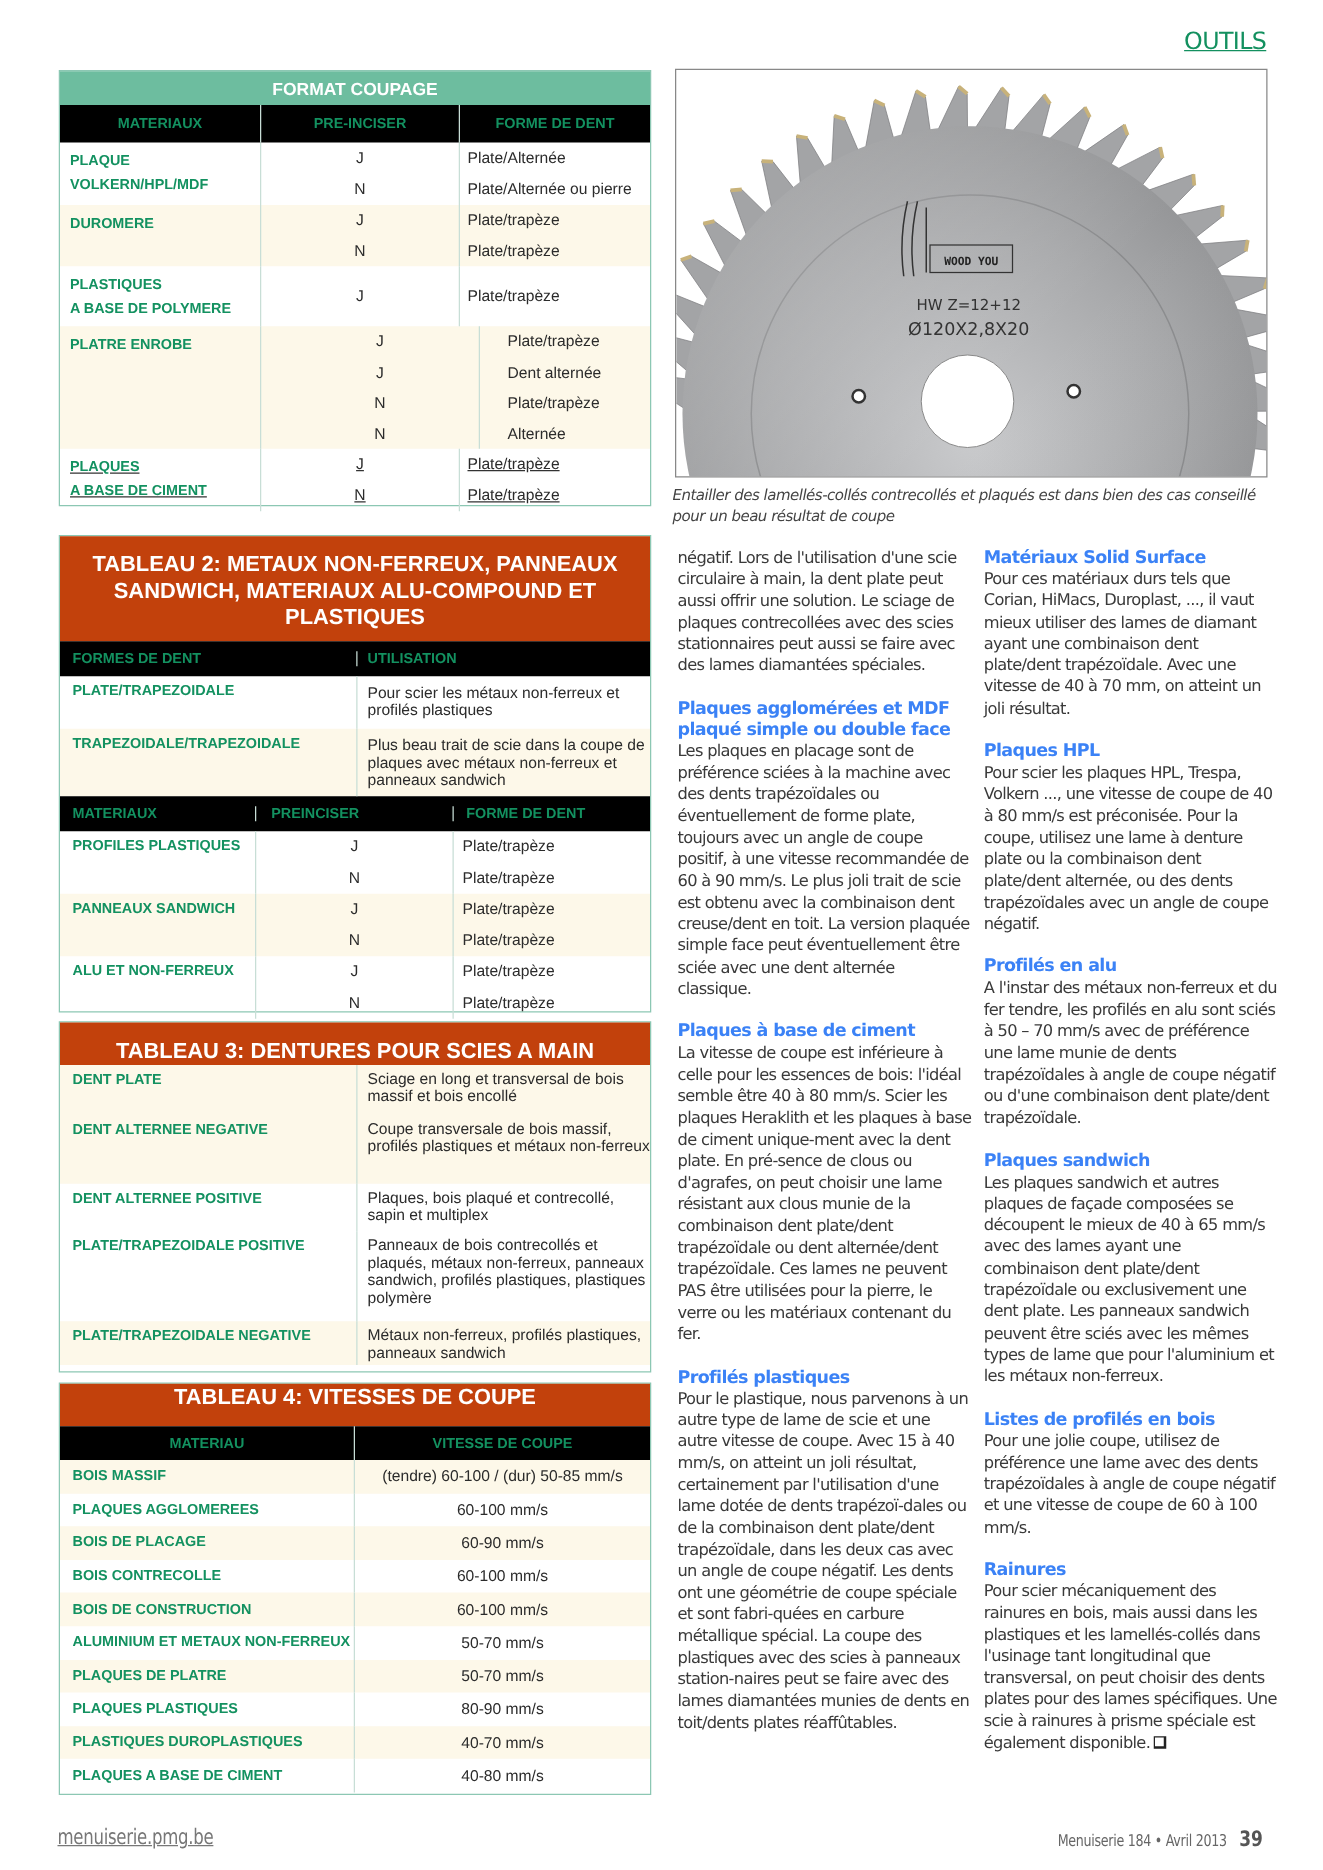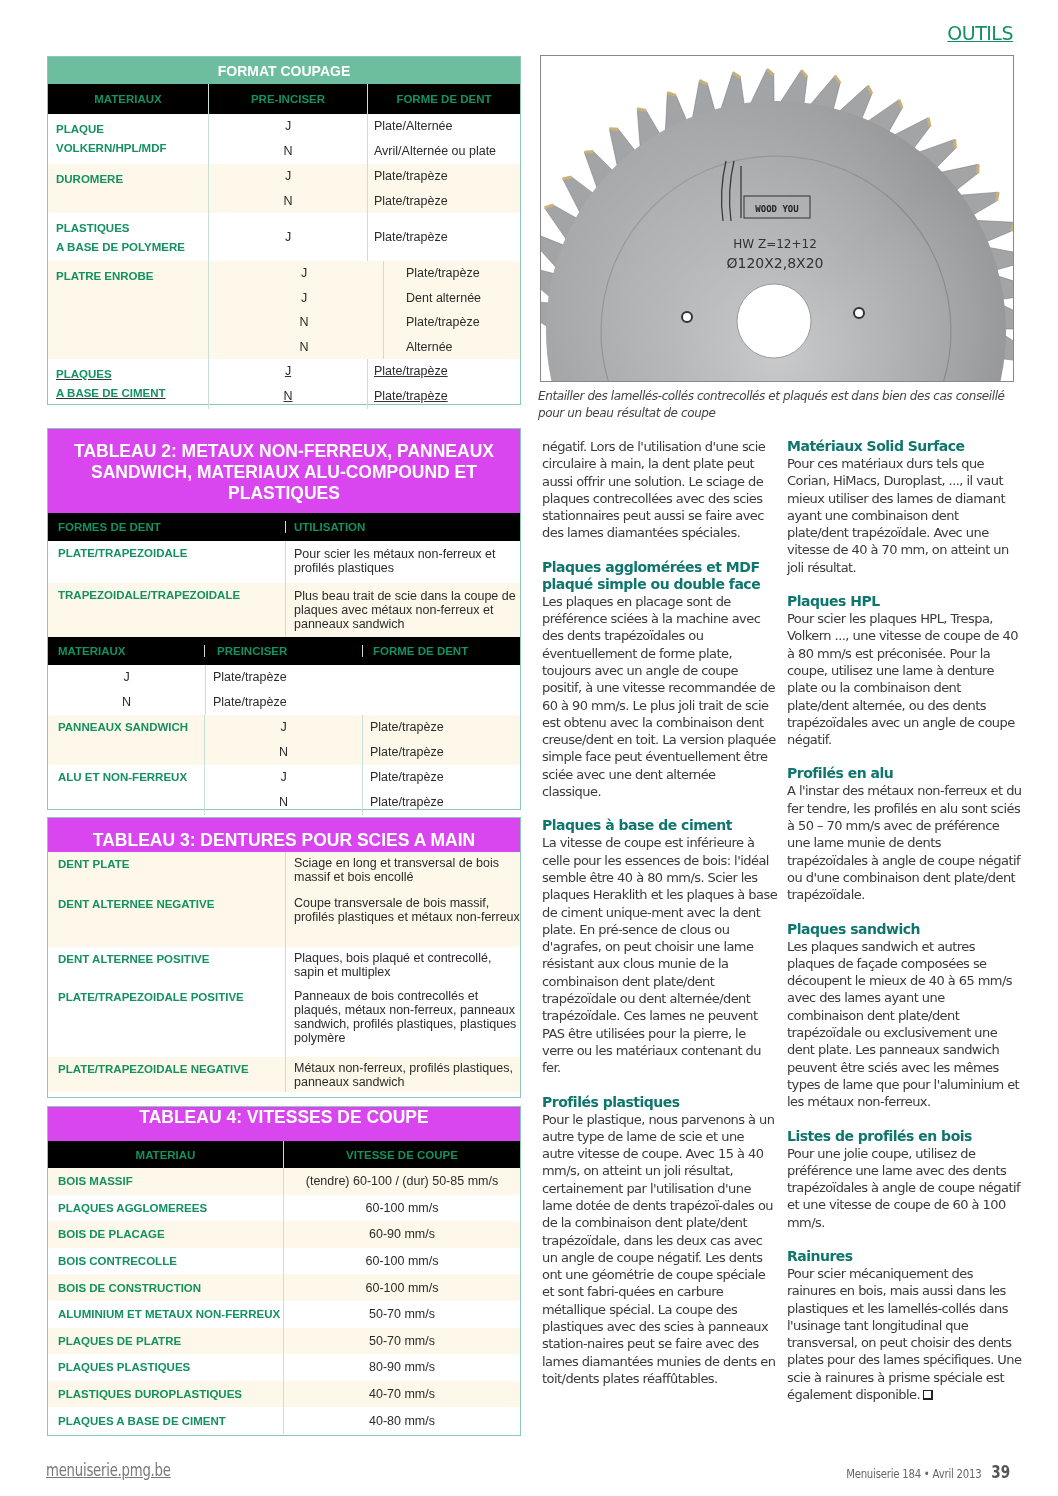--- a/index.html
+++ b/index.html
@@ -5,21 +5,21 @@
   * { box-sizing: border-box; margin: 0; padding: 0; }
   html, body { width: 1058px; height: 1496px; background: #ffffff; overflow: hidden; }
   body { position: relative; font-family: "Liberation Sans", sans-serif; color: #333; }
 
   .section-tag { position: absolute; top: 22px; right: 45px; font-family: "DejaVu Sans", sans-serif; font-size: 19px; color: #13905f; text-decoration: underline; letter-spacing: -0.5px; }
 
   
   .tbl { position: absolute; left: 47px; width: 474px; border: 1px solid #8cc7b3; background: #fff; }
   .tbl .ttl { color: #fff; font-weight: bold; text-align: center; }
   .t1 .ttl { background: #6dbd9f; font-size: 14px; height: 27px; line-height: 28px; }
-  .dark .ttl { background: #d946ef; font-size: 17.5px; line-height: 21px; }
+  .dark .ttl { background: #c2410c; font-size: 17.5px; line-height: 21px; }
   .hdr { display: flex; background: #000000; color: #139160; font-weight: bold; font-size: 11.5px; }
   .row { display: flex; font-size: 12.5px; }
   .row.cream { background: #fdf8e9; }
   .c { border-right: 1px solid #c8ded6; }
   .c:last-child { border-right: none; }
   .mat { color: #139160; font-weight: bold; font-size: 11.5px; }
   .val { color: #2b2b2b; }
 
   
   .t1 { top: 56px; height: 349px; }
@@ -66,21 +66,21 @@
   .t4 .row .cb { display: flex; align-items: center; justify-content: center; }
 
   
   .photo { position: absolute; left: 540px; top: 55px; width: 474px; height: 327px; border: 1px solid #888; background: #fff; overflow: hidden; }
   .caption { position: absolute; left: 538px; top: 388px; width: 476px; font-family: "DejaVu Sans", sans-serif; font-style: italic; font-size: 12px; line-height: 16.5px; color: #444; letter-spacing: -0.4px; }
 
   
   .col { position: absolute; width: 236px; font-family: "DejaVu Sans", sans-serif; font-size: 13px; line-height: 17.3px; color: #3a3a3a; letter-spacing: -0.55px; }
   .col1 { left: 542px; top: 438px; }
   .col2 { left: 787px; top: 438px; }
-  .col h3 { color: #0f766e; font-size: 14px; font-weight: bold; line-height: 17px; letter-spacing: -0.5px; margin-top: 17px; }
+  .col h3 { color: #3b82f6; font-size: 14px; font-weight: bold; line-height: 17px; letter-spacing: -0.5px; margin-top: 17px; }
   .col h3.first { margin-top: 0; }
   .col p { margin: 0; }
   .end-mark { display: inline-block; width: 10px; height: 10px; border: 1.5px solid #222; border-right-width: 2.5px; border-bottom-width: 2.5px; vertical-align: -1px; margin-left: 3px; }
 
   
   .foot-left { position: absolute; left: 46px; top: 1460px; font-family: "DejaVu Sans", sans-serif; font-size: 17px; color: #777; text-decoration: underline; transform: scaleX(0.78); transform-origin: left; letter-spacing: -0.3px; }
   .foot-right { position: absolute; right: 45px; top: 1462px; font-family: "DejaVu Sans", sans-serif; color: #666; display: flex; align-items: baseline; gap: 8px; }
   .foot-right .issue { font-size: 13px; transform: scaleX(0.78); transform-origin: right; letter-spacing: -0.3px; }
   .foot-right .page { font-size: 17px; font-weight: bold; color: #555; transform: scaleX(0.8); }
 </style>
@@ -99,21 +99,21 @@
   <div id="t1-body">
       <div class="row" style="height: 50px;">
         <div class="c c1 mat" style="white-space: pre-line;">PLAQUE
 VOLKERN/HPL/MDF</div>
         <div class="c c2 val">
           <div class="sub" style="height: 25px; line-height: 25px;">J</div>
           <div class="sub" style="height: 25px; line-height: 25px;">N</div>
         </div>
         <div class="c c3 val">
           <div class="sub" style="height: 25px; line-height: 25px;">Plate/Alternée</div>
-          <div class="sub" style="height: 25px; line-height: 25px;">Avril/Alternée ou plate</div>
+          <div class="sub" style="height: 25px; line-height: 25px;">Plate/Alternée ou pierre</div>
         </div>
       </div>
       <div class="row cream" style="height: 49px;">
         <div class="c c1 mat" style="white-space: pre-line;">DUROMERE</div>
         <div class="c c2 val">
           <div class="sub" style="height: 24.5px; line-height: 24.5px;">J</div>
           <div class="sub" style="height: 24.5px; line-height: 24.5px;">N</div>
         </div>
         <div class="c c3 val">
           <div class="sub" style="height: 24.5px; line-height: 24.5px;">Plate/trapèze</div>
@@ -174,20 +174,21 @@
     <div class="c ca mat">TRAPEZOIDALE/TRAPEZOIDALE</div>
     <div class="c cb val">Plus beau trait de scie dans la coupe de plaques avec métaux non-ferreux et panneaux sandwich</div>
   </div>
   <div class="hdr hdr2" style="height:28px;align-items:center">
     <div class="c m1">MATERIAUX</div>
     <div class="c m2">PREINCISER</div>
     <div class="c m3">FORME DE DENT</div>
   </div>
   <div id="t2-body">
       <div class="row r3" style="height: 50px;">
+        <div class="c m1 mat">PROFILES PLASTIQUES</div>
         <div class="c m2 val">
           <div style="height: 25px; line-height: 25px;">J</div>
           <div style="height: 25px; line-height: 25px;">N</div>
         </div>
         <div class="c m3 val">
           <div style="height: 25px; line-height: 25px;">Plate/trapèze</div>
           <div style="height: 25px; line-height: 25px;">Plate/trapèze</div>
         </div>
       </div>
       <div class="row r3 cream" style="height: 50px;">

